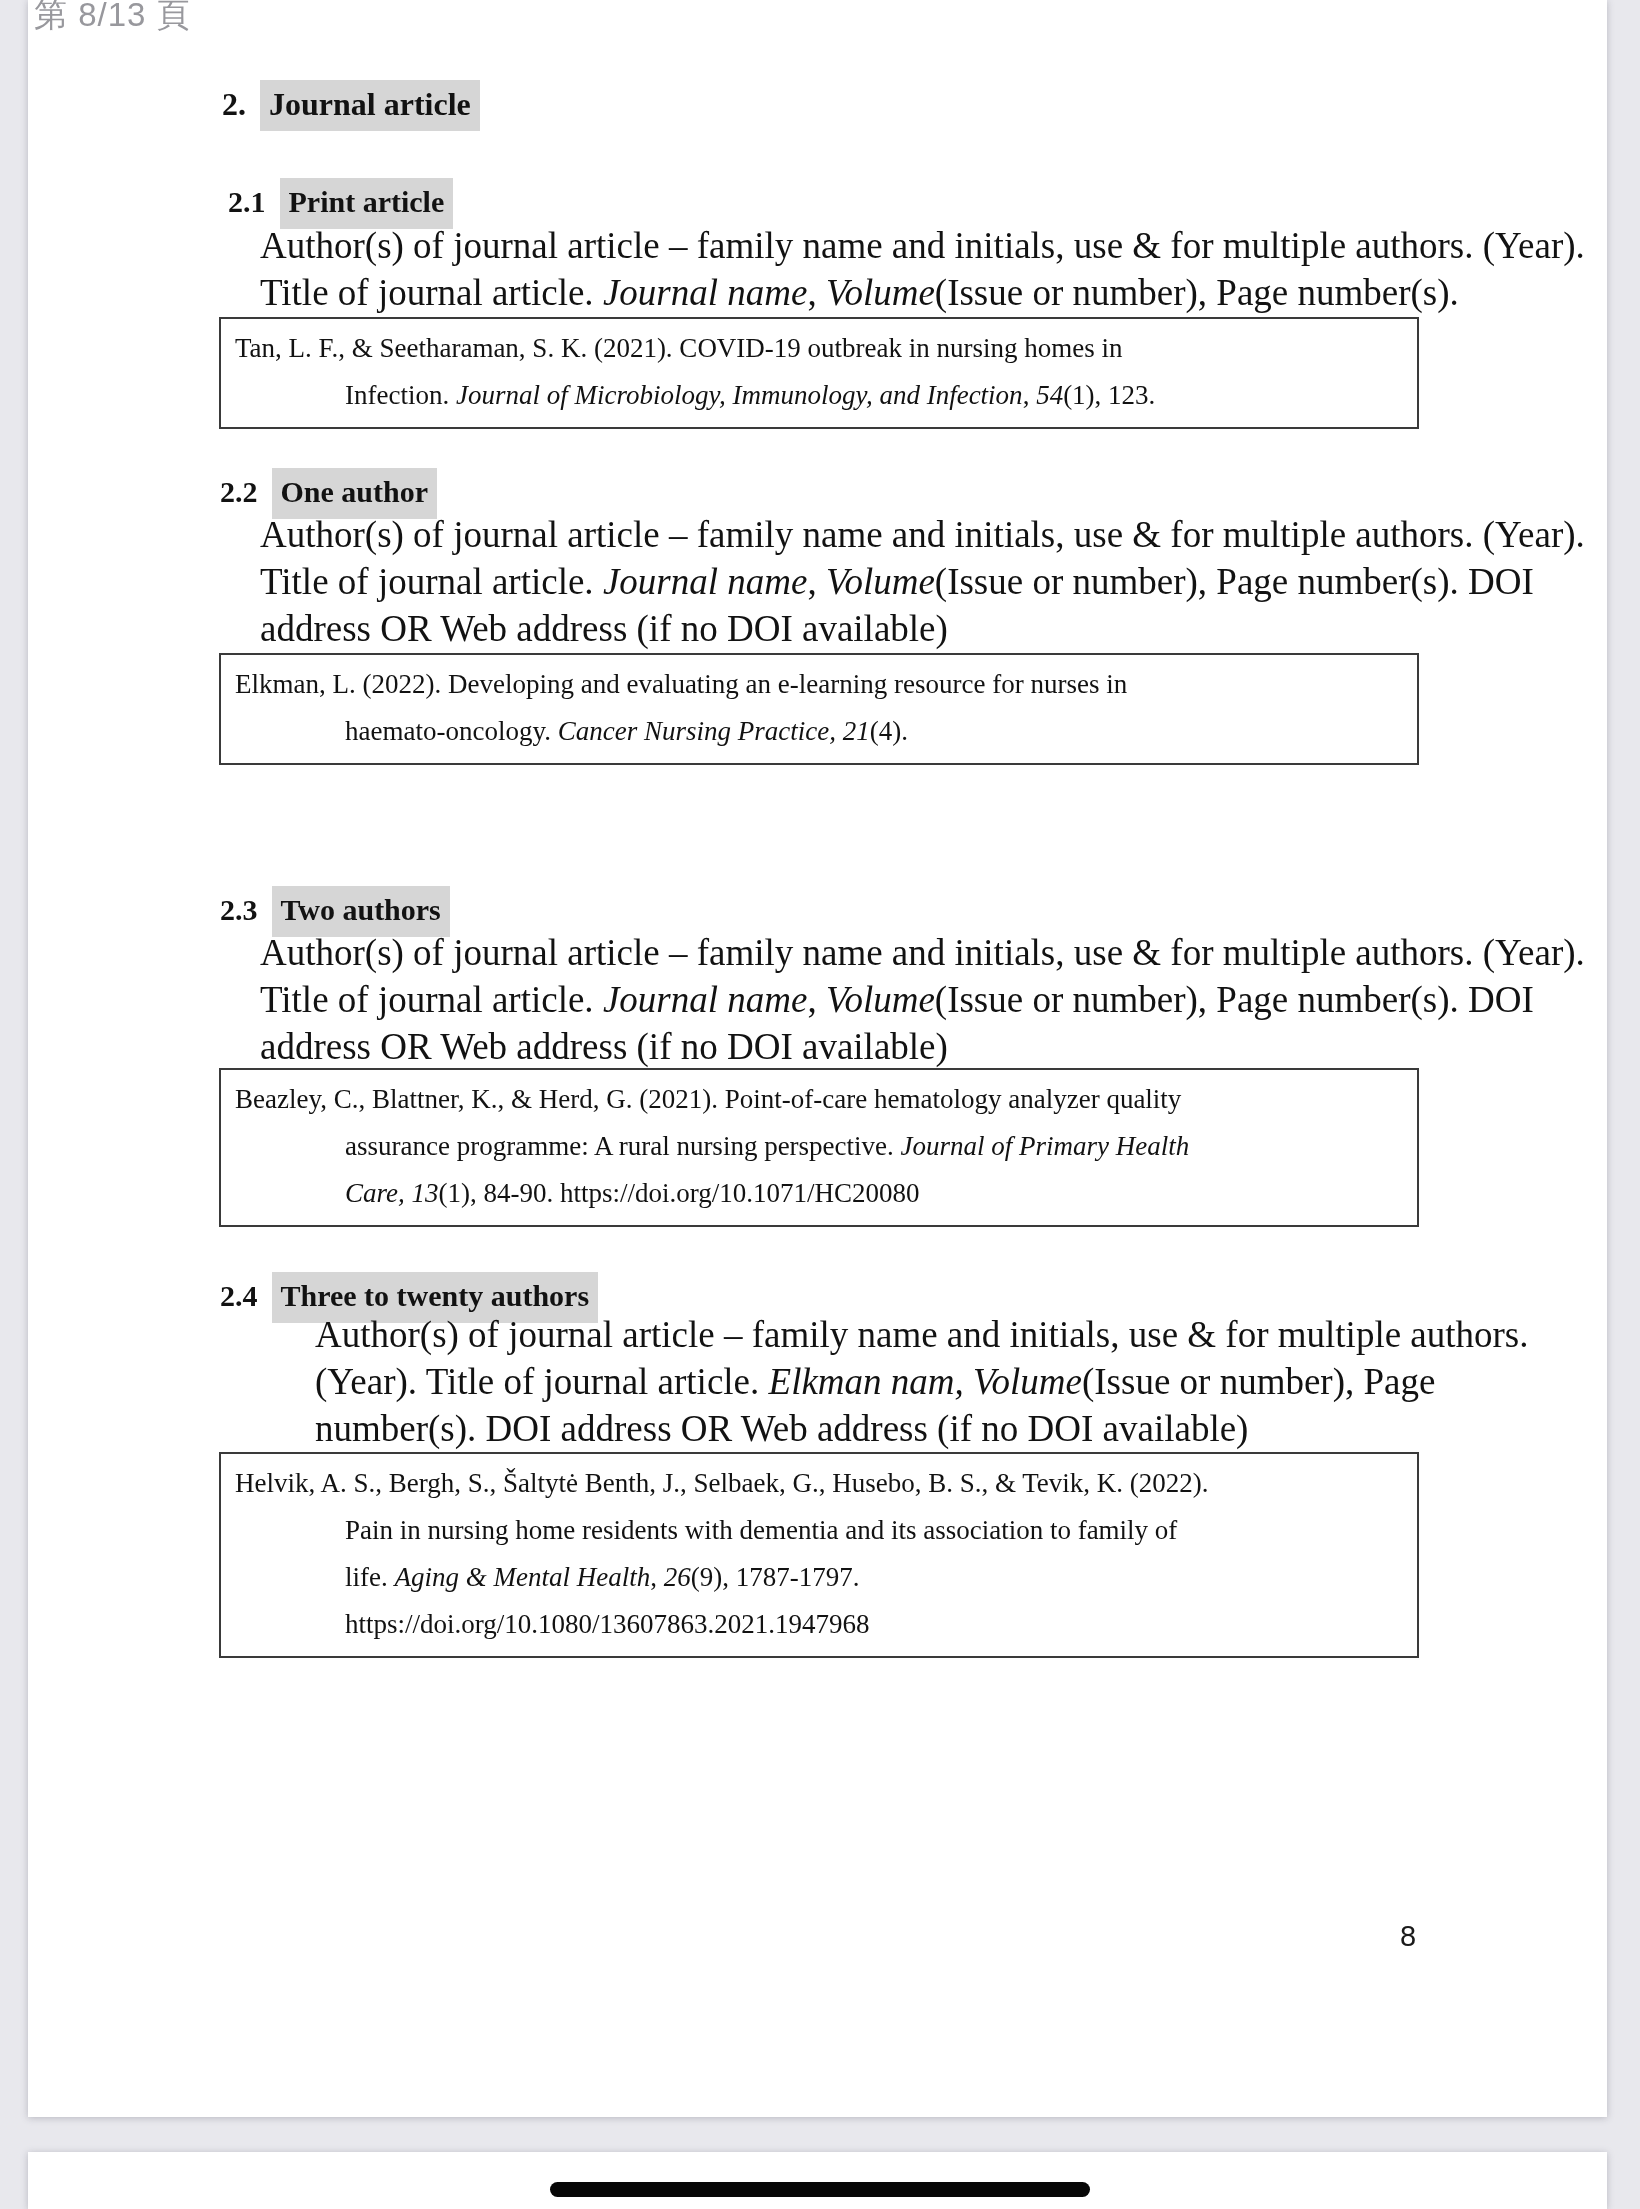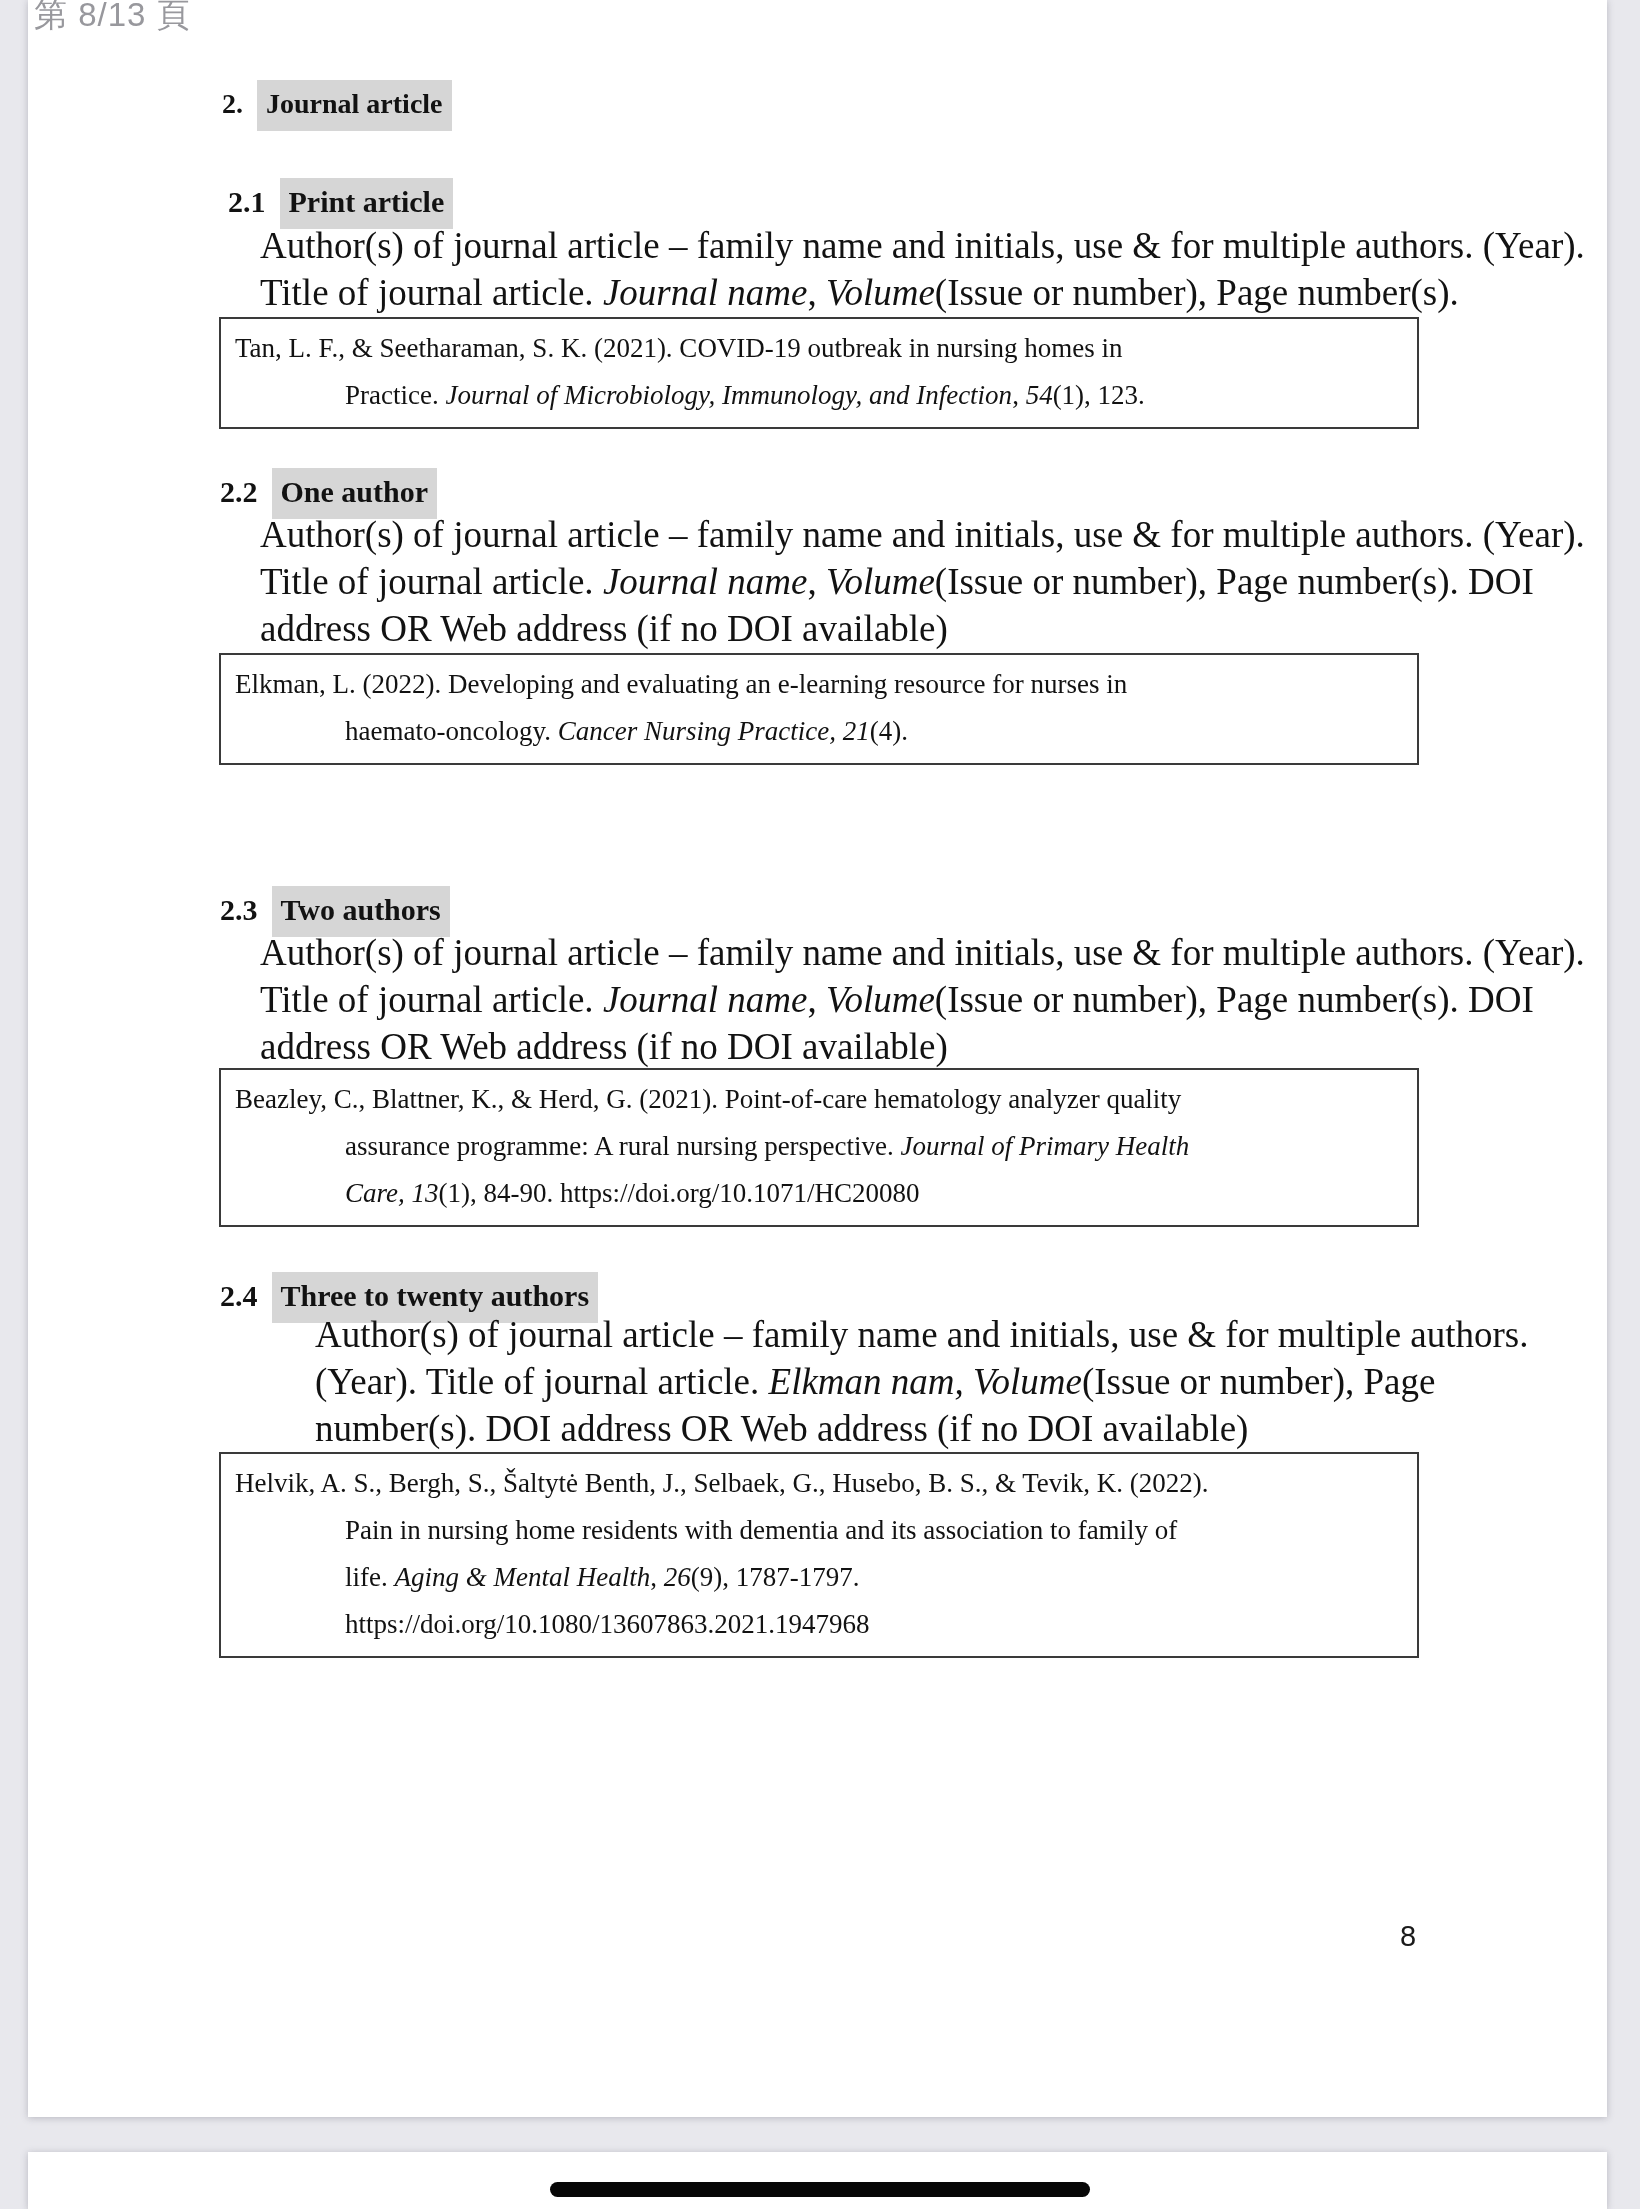--- a/index.html
+++ b/index.html
@@ -20,21 +20,21 @@
     box-shadow:0 1px 7px rgba(60,60,80,.28);
   }
   .page-1{top:0;height:2117px;}
   .page-2{top:2152px;height:57px;}
   .home-indicator{
     position:absolute;left:550px;top:2182px;width:540px;height:15px;
     border-radius:9px;background:#070707;z-index:10;
   }
   
   .blk{position:absolute;white-space:nowrap;}
-  .h-main{top:80px;left:194px;font-size:28px;font-weight:bold;line-height:44px;}
+  .h-main{top:80px;left:194px;font-size:32px;font-weight:bold;line-height:44px;}
   .h-sec{font-size:30px;font-weight:bold;line-height:44px;}
   .h-num{display:inline-block;}
   .h-label{display:inline-block;margin-left:14px;background:#d6d6d6;padding:2px 9px 5px 9px;}
   .desc{font-size:37px;line-height:47px;}
   .desc .line{white-space:nowrap;}
   .example-box{
     left:191px;width:1200px;box-sizing:border-box;
     border:2.5px solid #3a3a3a;background:#fff;
     padding:6px 12px 8px 14px;
     font-size:27px;line-height:47px;
@@ -73,21 +73,21 @@
 
   <div class="blk h-sec s1-head">
     <span class="h-num">2.1</span><span class="h-label">Print article</span>
   </div>
   <div class="blk desc s1-desc">
     <div class="line"><span>Author(s) of journal article – family name and initials, use &amp; for multiple authors. (Year).</span></div>
     <div class="line"><span>Title of journal article. </span><em>Journal name</em><span>, </span><em>Volume</em><span>(Issue or number), Page number(s).</span></div>
   </div>
   <div class="blk example-box s1-box">
     <div class="line"><span>Tan, L. F., &amp; Seetharaman, S. K. (2021). COVID-19 outbreak in nursing homes in</span></div>
-    <div class="line cont"><span>Practice. </span><em>Journal of Microbiology, Immunology, and Infection</em><span>, </span><em>54</em><span>(1), 123.</span></div>
+    <div class="line cont"><span>Infection. </span><em>Journal of Microbiology, Immunology, and Infection</em><span>, </span><em>54</em><span>(1), 123.</span></div>
   </div>
 
   <div class="blk h-sec s2-head">
     <span class="h-num">2.2</span><span class="h-label">One author</span>
   </div>
   <div class="blk desc s2-desc">
     <div class="line"><span>Author(s) of journal article – family name and initials, use &amp; for multiple authors. (Year).</span></div>
     <div class="line"><span>Title of journal article. </span><em>Journal name</em><span>, </span><em>Volume</em><span>(Issue or number), Page number(s). DOI</span></div>
     <div class="line"><span>address OR Web address (if no DOI available)</span></div>
   </div>

